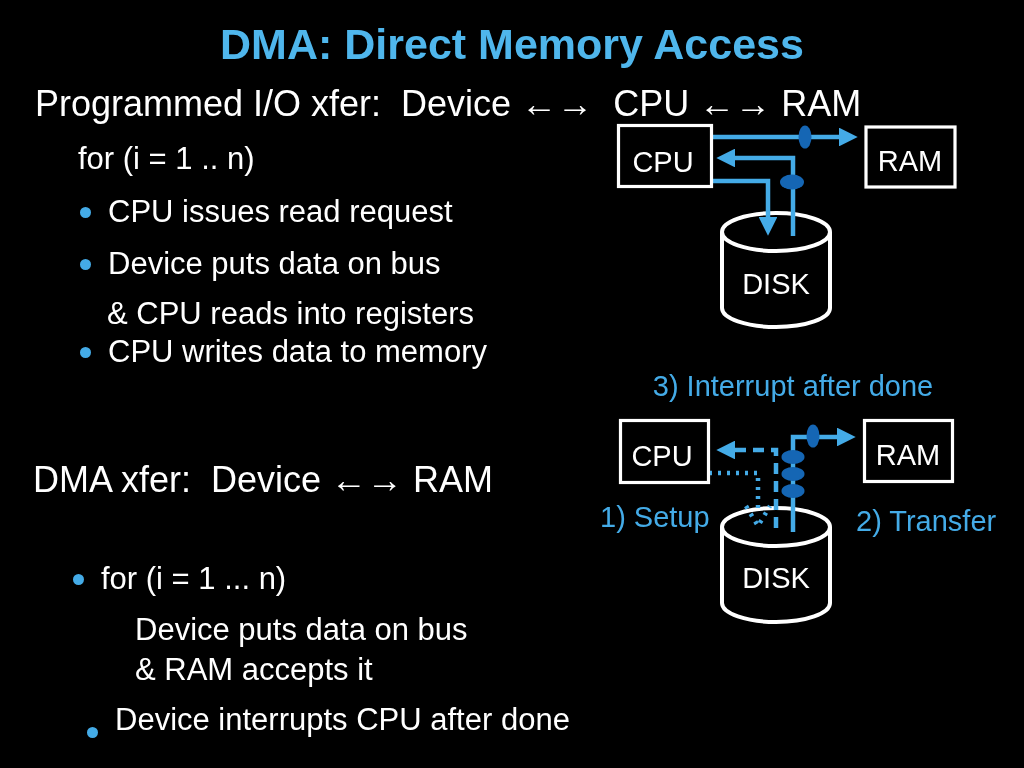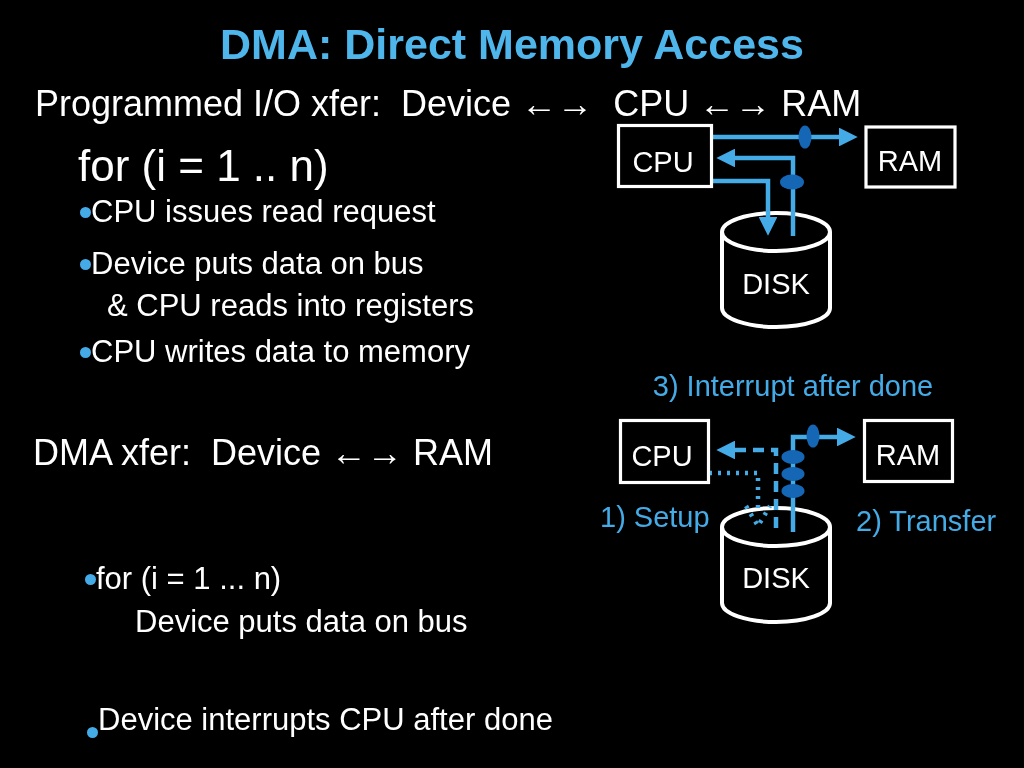--- a/index.html
+++ b/index.html
@@ -26,45 +26,46 @@
     color:var(--title);
     white-space:pre;
   }
   .h1{
     color:var(--white);
     font-size:36px;
     white-space:pre;
     line-height:46px;
   }
   #pio-heading{top:81px;left:35px;}
-  #dma-heading{top:430px;left:33px;}
+  #dma-heading{top:457px;left:33px;}
   .codeline{
     color:var(--white);
-    font-size:44px;
+    font-size:31px;
     white-space:pre;
   }
   #pio-for{top:141px;left:78px;}
   .row{
     position:absolute;
     display:flex;
     align-items:center;
     height:42px;
+    gap:17px;
   }
   .row .txt, .subline{
     color:var(--white);
     font-size:31px;
     white-space:pre;
   }
   .dot{
     width:11px;height:11px;
     border-radius:50%;
     background:var(--accent);
     flex:0 0 auto;
   }
-  .subline{position:absolute;}
+  .subline{position:absolute;margin-top:8px;}
   
   #diagram{
     position:absolute;
     top:0;left:0;width:1024px;height:768px;
   }
   #diagram .box{fill:var(--bg);stroke:var(--white);stroke-width:3.2;}
   #diagram .cyl{fill:var(--bg);stroke:var(--white);stroke-width:4;}
   #diagram .flow{fill:none;stroke:var(--accent);stroke-width:4.5;}
   #diagram .flow-dashed{stroke-dasharray:11 7;}
   #diagram .flow-dotted{stroke-dasharray:3 6;}
@@ -96,25 +97,26 @@
     <span class="txt">Device puts data on bus</span>
   </div>
   <div class="subline" style="top:288px;left:107px;">&amp; CPU reads into registers</div>
   <div class="row" style="top:331px;left:80px;">
     <span class="dot"></span>
     <span class="txt">CPU writes data to memory</span>
   </div>
 
   <div class="abs h1" id="dma-heading">DMA xfer:  Device ←→ RAM</div>
 
-  <div class="row" style="top:558px;left:85px;">
+  <div class="row" style="top:558px;left:73px;">
     <span class="dot"></span>
     <span class="txt">for (i = 1 ... n)</span>
   </div>
   <div class="subline" style="top:604px;left:135px;">Device puts data on bus</div>
+  <div class="subline" style="top:644px;left:135px;">&amp; RAM accepts it</div>
   <div class="row" style="top:696px;left:87px;align-items:flex-end;">
     <span class="dot"></span>
     <span class="txt">Device interrupts CPU after done</span>
   </div>
 
   <svg id="diagram" viewBox="0 0 1024 768">
     <defs>
       <marker id="arr" viewBox="0 0 10 10" refX="7" refY="5" markerWidth="4.2" markerHeight="4.2" orient="auto-start-reverse">
         <path d="M0 0 L10 5 L0 10 z" fill="#44ABE7"></path>
       </marker>

